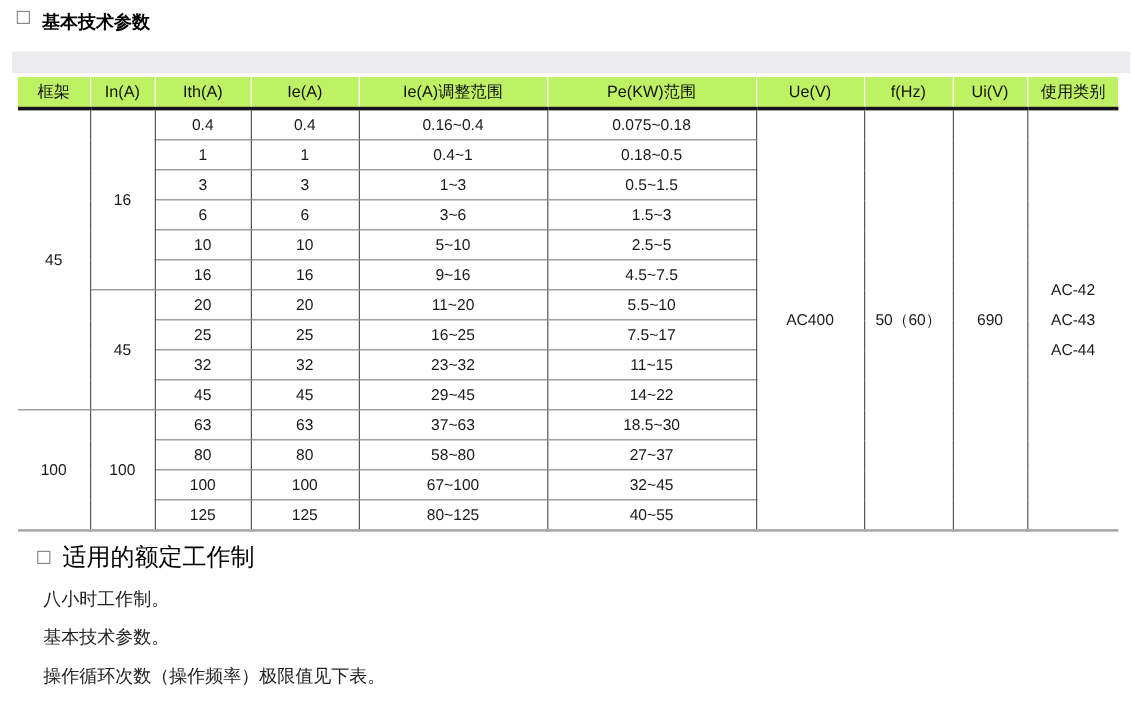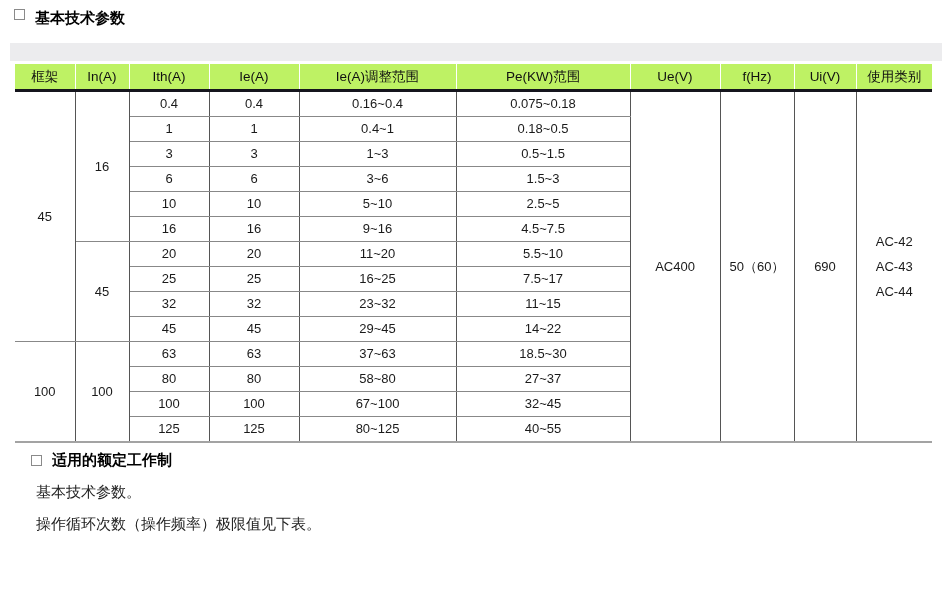--- a/index.html
+++ b/index.html
@@ -34,21 +34,21 @@
   }
   table.dtable td{
     height:24px;line-height:16px;padding:0;text-align:center;
     border:1px solid;border-color:#888 #555;
     background:#fff;overflow:hidden;
   }
   td.cat{text-align:left;padding-left:7px;}
   td.cat .catline{height:25px;line-height:25px;}
   .section2-title{
     display:flex;align-items:center;gap:10px;
-    margin:8px 0 0 14px;font-size:15px;font-weight:bold;color:#000;padding-left:17px;
+    margin:8px 0 0 14px;font-size:20px;font-weight:normal;color:#000;padding-left:17px;
   }
   .note-line{
     margin:12px 0 0 36px;font-size:15px;line-height:20px;color:#222;
   }
 </style>
 </head>
 <body>
 
 <div class="page">
 
@@ -185,16 +185,17 @@
         <td>40~55</td>
       </tr>
     </tbody>
   </table>
 
   <div class="section2-title">
     <span class="sq"></span>
     <span>适用的额定工作制</span>
   </div>
 
+  <div class="note-line">八小时工作制。</div>
   <div class="note-line">基本技术参数。</div>
   <div class="note-line">操作循环次数（操作频率）极限值见下表。</div>
 
 </div>
 
 </body></html>

